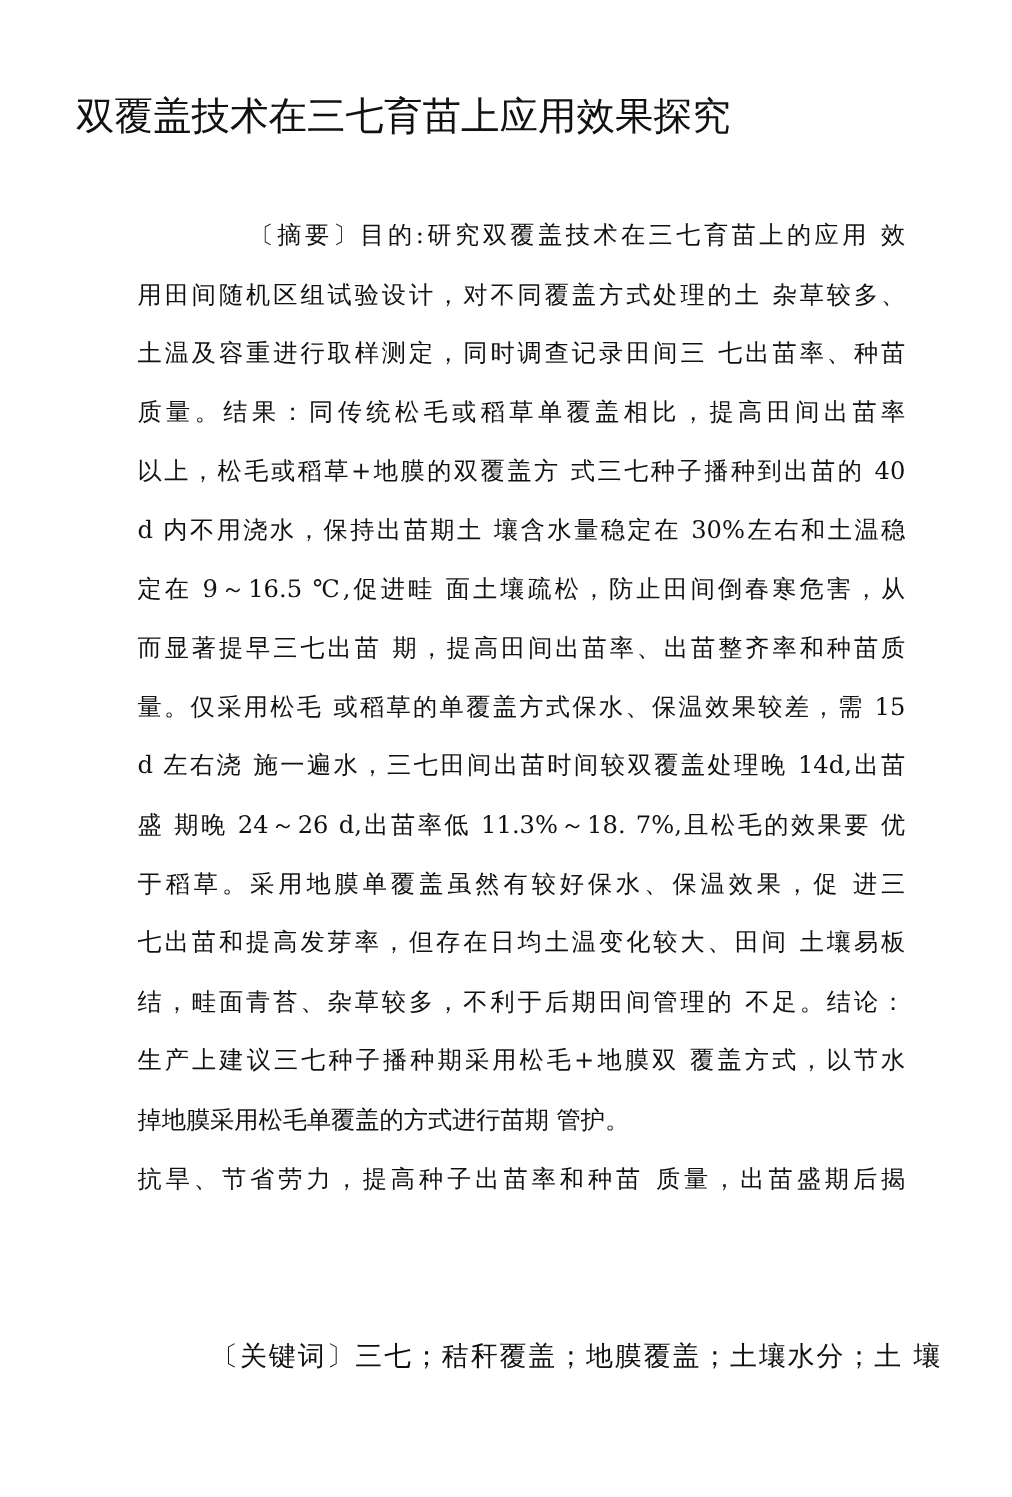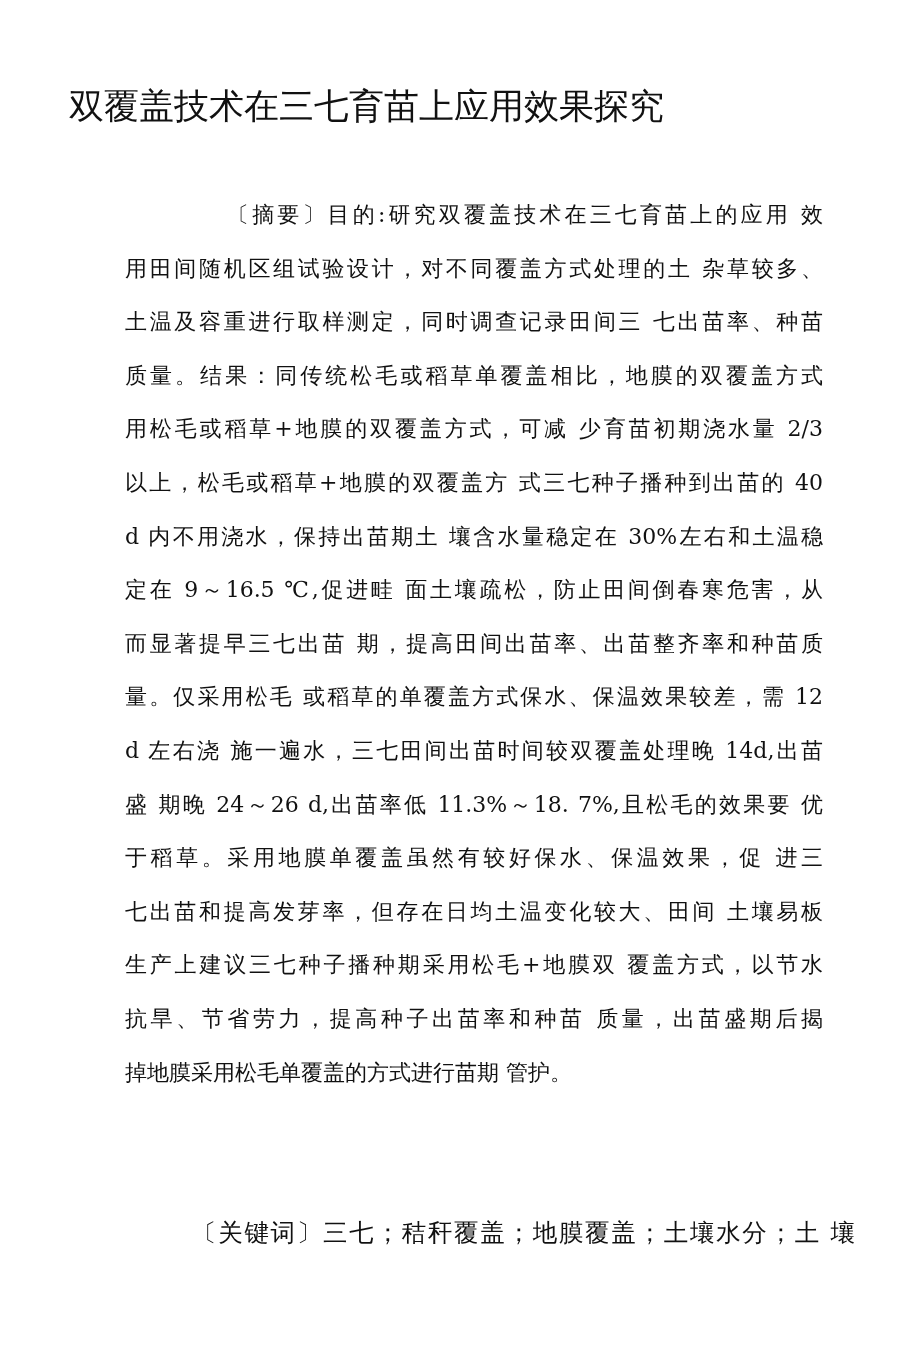--- a/index.html
+++ b/index.html
@@ -74,30 +74,30 @@
 </head>
 <body>
 
 <div class="page">
   <h1 class="title">双覆盖技术在三七育苗上应用效果探究</h1>
 
   <div class="body-lines">
     <div class="line indent2">〔摘要〕目的:研究双覆盖技术在三七育苗上的应用 效</div>
     <div class="line">用田间随机区组试验设计，对不同覆盖方式处理的土 杂草较多、</div>
     <div class="line">土温及容重进行取样测定，同时调查记录田间三 七出苗率、种苗</div>
-    <div class="line">质量。结果：同传统松毛或稻草单覆盖相比，地膜的双覆盖方式</div>
-    <div class="line">用松毛或稻草+地膜的双覆盖方式，可减 少育苗初期浇水量 2/3</div>
+    <div class="line">质量。结果：同传统松毛或稻草单覆盖相比，提高田间出苗率</div>
     <div class="line">以上，松毛或稻草+地膜的双覆盖方 式三七种子播种到出苗的 40</div>
     <div class="line">d 内不用浇水，保持出苗期土 壤含水量稳定在 30%左右和土温稳</div>
     <div class="line">定在 9～16.5 ℃,促进畦 面土壤疏松，防止田间倒春寒危害，从</div>
     <div class="line">而显著提早三七出苗 期，提高田间出苗率、出苗整齐率和种苗质</div>
-    <div class="line">量。仅采用松毛 或稻草的单覆盖方式保水、保温效果较差，需 12</div>
+    <div class="line">量。仅采用松毛 或稻草的单覆盖方式保水、保温效果较差，需 15</div>
     <div class="line">d 左右浇 施一遍水，三七田间出苗时间较双覆盖处理晚 14d,出苗</div>
     <div class="line">盛 期晚 24～26 d,出苗率低 11.3%～18. 7%,且松毛的效果要 优</div>
     <div class="line">于稻草。采用地膜单覆盖虽然有较好保水、保温效果，促 进三</div>
     <div class="line">七出苗和提高发芽率，但存在日均土温变化较大、田间 土壤易板</div>
+    <div class="line">结，畦面青苔、杂草较多，不利于后期田间管理的 不足。结论：</div>
     <div class="line">生产上建议三七种子播种期采用松毛+地膜双 覆盖方式，以节水</div>
+    <div class="line last">掉地膜采用松毛单覆盖的方式进行苗期 管护。</div>
     <div class="line">抗旱、节省劳力，提高种子出苗率和种苗 质量，出苗盛期后揭</div>
-    <div class="line last">掉地膜采用松毛单覆盖的方式进行苗期 管护。</div>
   </div>
 
   <div class="keywords">〔关键词〕三七；秸秆覆盖；地膜覆盖；土壤水分；土 壤</div>
 </div>
 
 </body></html>

